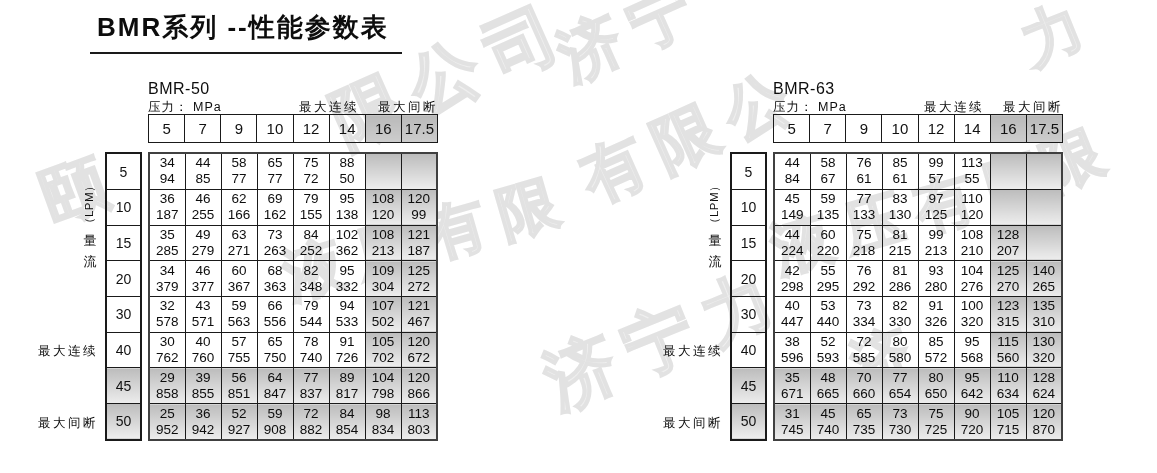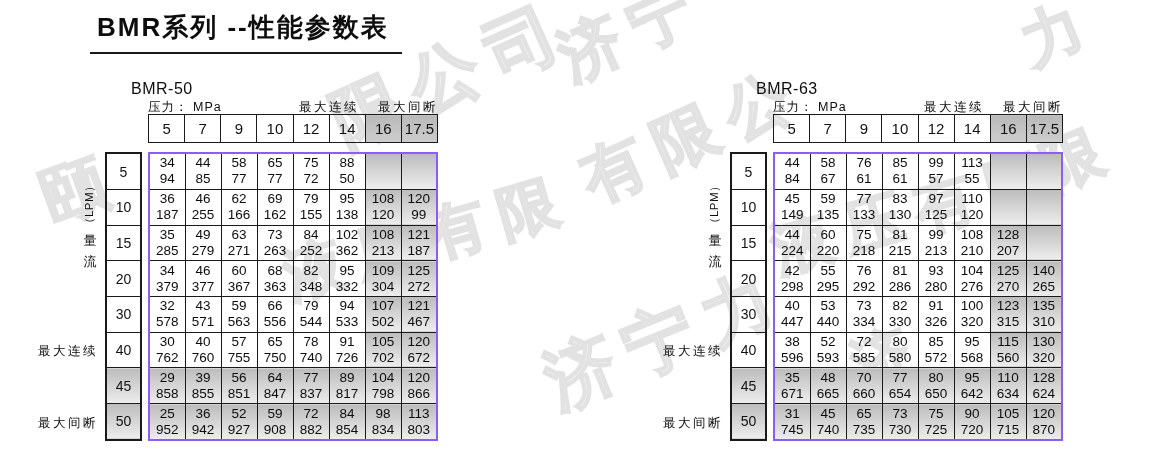--- a/index.html
+++ b/index.html
@@ -17,40 +17,40 @@
   
   .title{
     position:absolute;left:97px;top:10px;margin:0;z-index:2;
     font-size:26px;font-weight:bold;letter-spacing:2px;color:#0d0d0d;
   }
   .title-underline{position:absolute;left:90px;top:52px;width:312px;height:2px;background:#1a1a1a;z-index:2;}
   
   .table-group{position:absolute;top:83px;width:333px;height:360px;z-index:1;}
   #tg0{left:105px;}
   #tg1{left:730px;}
-  .tbl-caption{position:absolute;left:26px;top:-3px;font-size:16px;letter-spacing:0.5px;color:#0d0d0d;}
+  .tbl-caption{position:absolute;left:43px;top:-3px;font-size:16px;letter-spacing:0.5px;color:#0d0d0d;}
   .top-label{position:absolute;top:16px;font-size:12.5px;letter-spacing:2.5px;white-space:nowrap;color:#0d0d0d;}
   .pressure-label{left:43px;letter-spacing:1px;text-align:right;}
   .cont-label{left:224px;transform:translateX(-50%);}
   .int-label{left:333px;transform:translateX(-100%);}
   
   table{border-collapse:collapse;table-layout:fixed;}
   .header-table{
     position:absolute;left:43px;top:31px;width:290px;height:29px;
     border:1.5px solid #1a1a1a;
   }
   .header-table td{border:1px solid #1a1a1a;text-align:center;font-size:15px;padding:0;}
   .flow-table{
     position:absolute;left:0;top:69px;width:37px;height:289px;
     border:2px solid #1a1a1a;
   }
   .flow-table td{border:1px solid #1a1a1a;text-align:center;font-size:14px;padding:0;}
   .data-table{
     position:absolute;left:43px;top:69px;width:290px;height:289px;
-    border:2px solid #8b5cf6;
+    border:2px solid #404040;
   }
   .data-table td{border:1px solid #1a1a1a;text-align:center;vertical-align:middle;padding:0;}
   .num{font-size:13.5px;line-height:16px;color:#0d0d0d;}
   .gray-grad{background:linear-gradient(180deg,#bcbcbc 0%,#ededed 100%);}
   .h-gray{background:linear-gradient(180deg,#b9b9b9 0%,#cdcdcd 100%);margin-left:47px;}
   
   .flow-axis{
     position:absolute;left:-24px;top:96px;width:18px;
     display:flex;flex-direction:column;align-items:center;gap:3px;
     font-size:13px;color:#0d0d0d;

